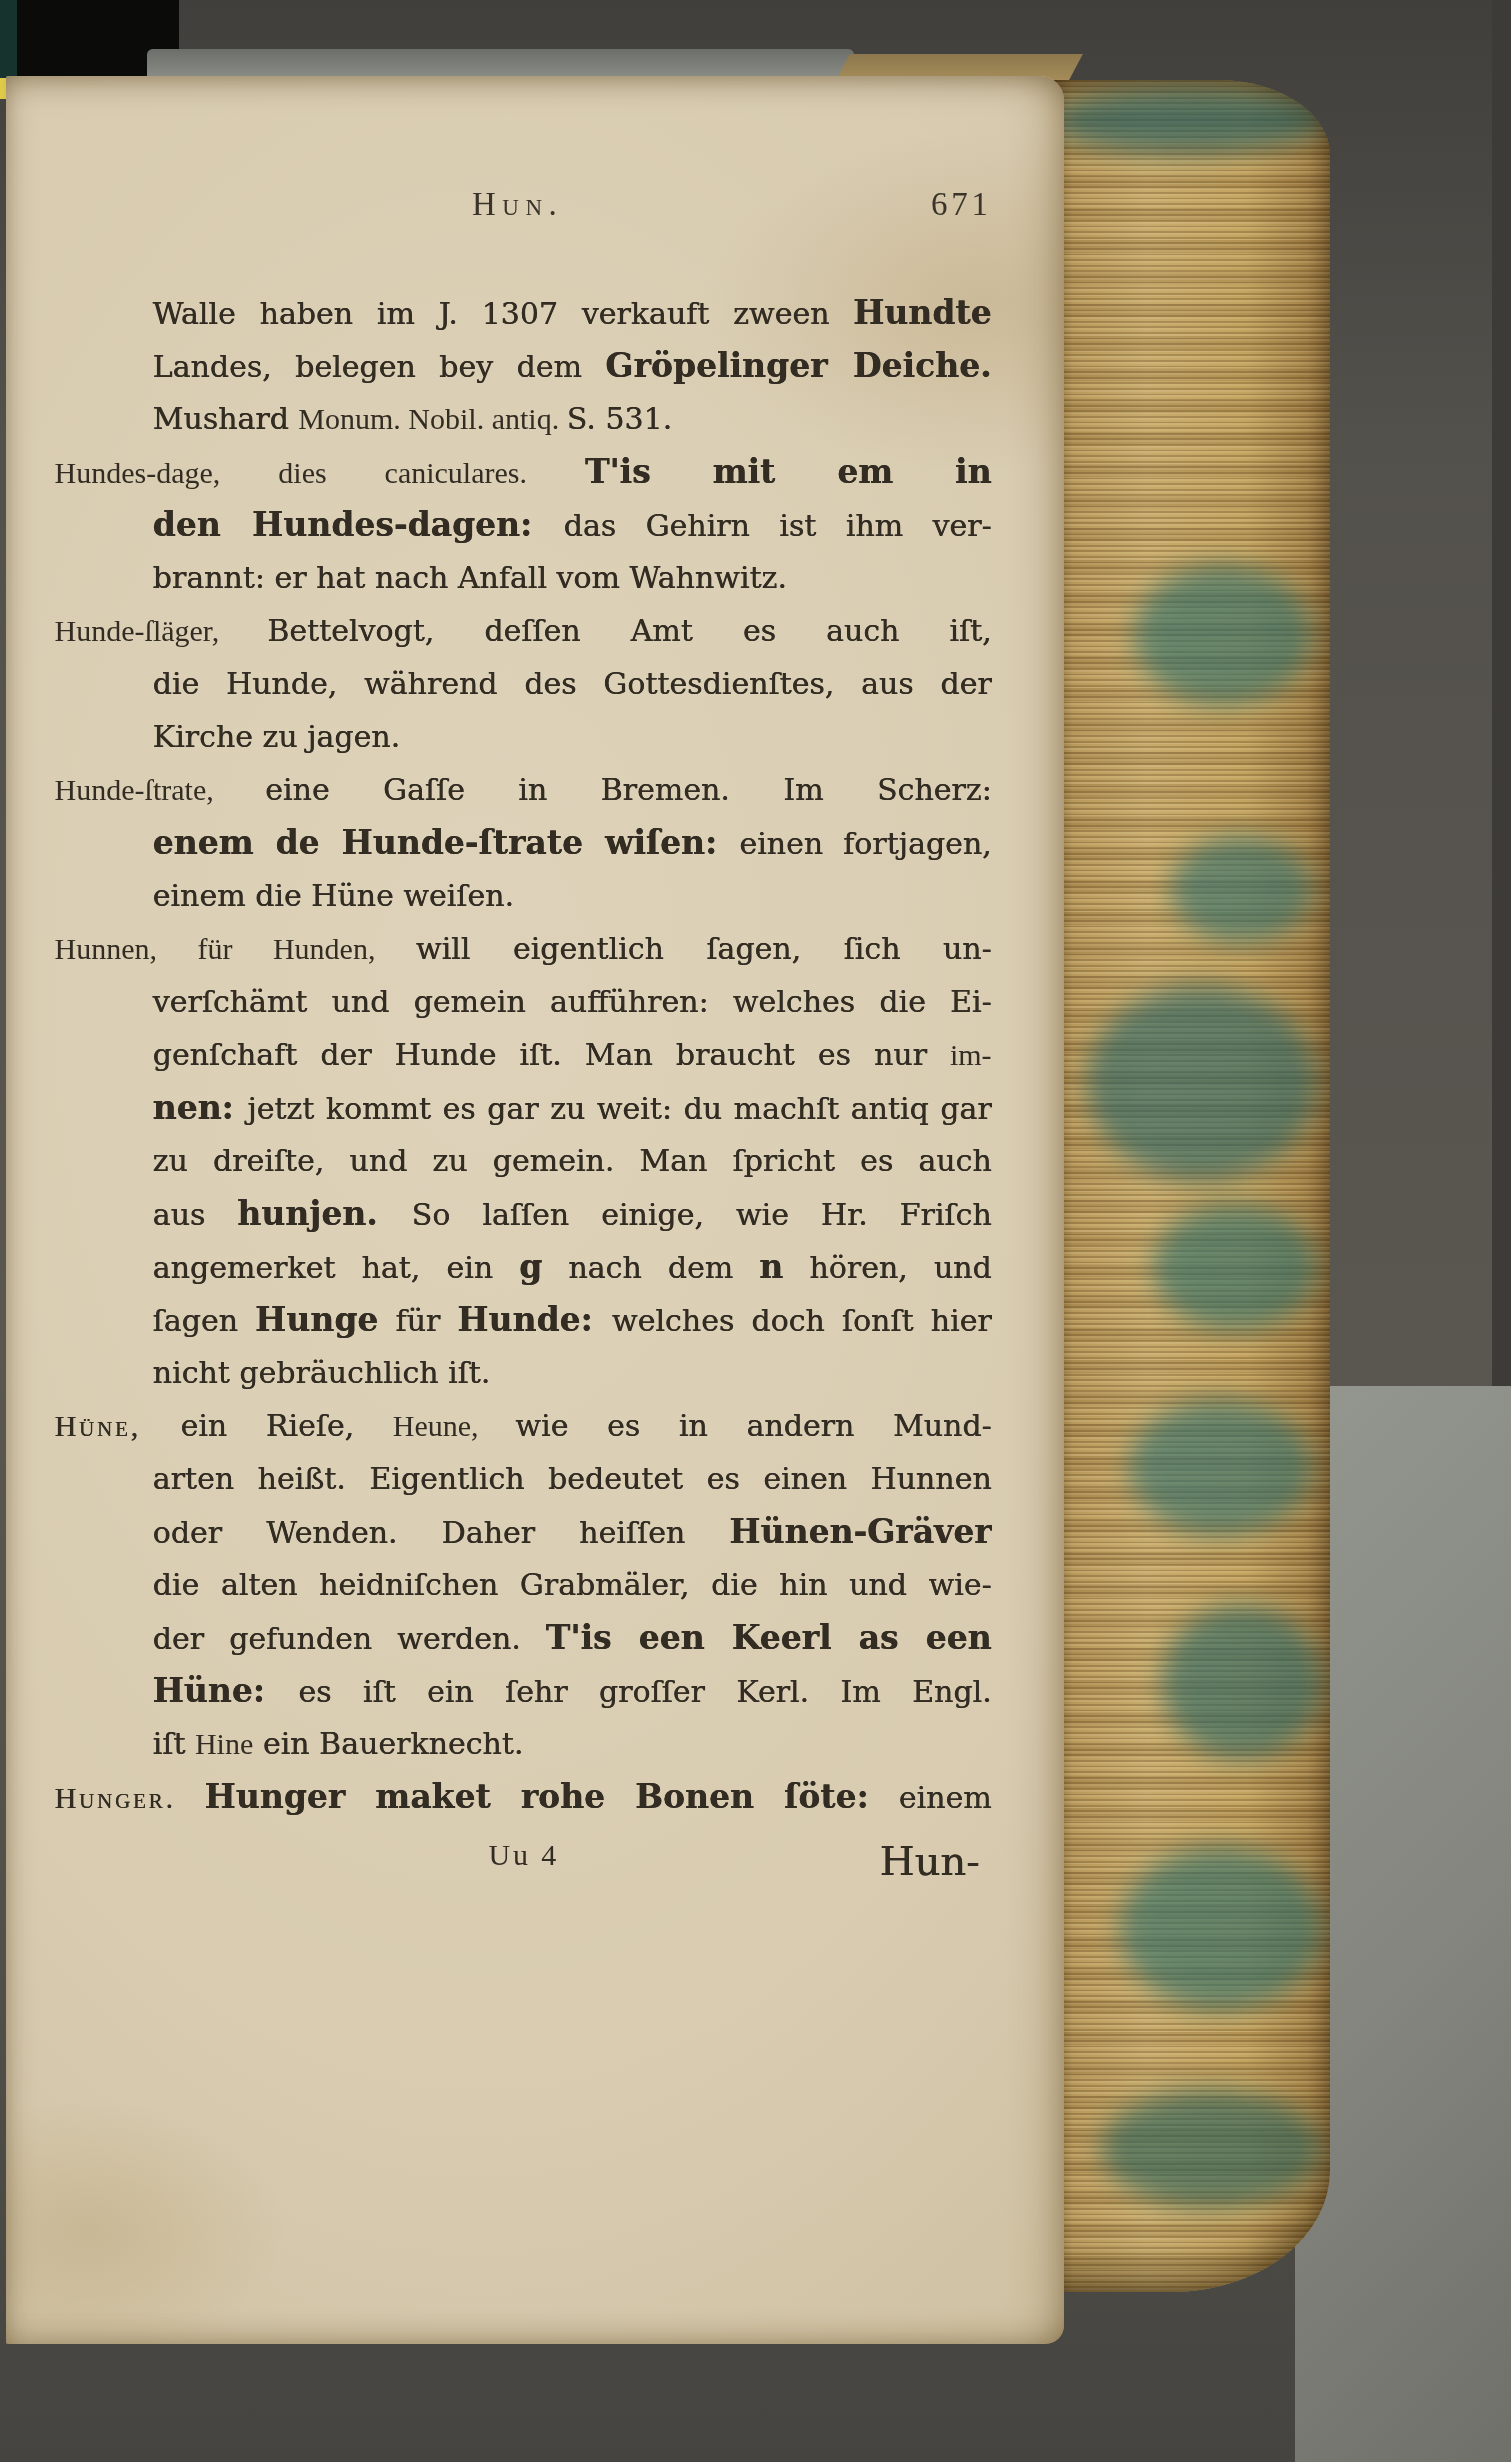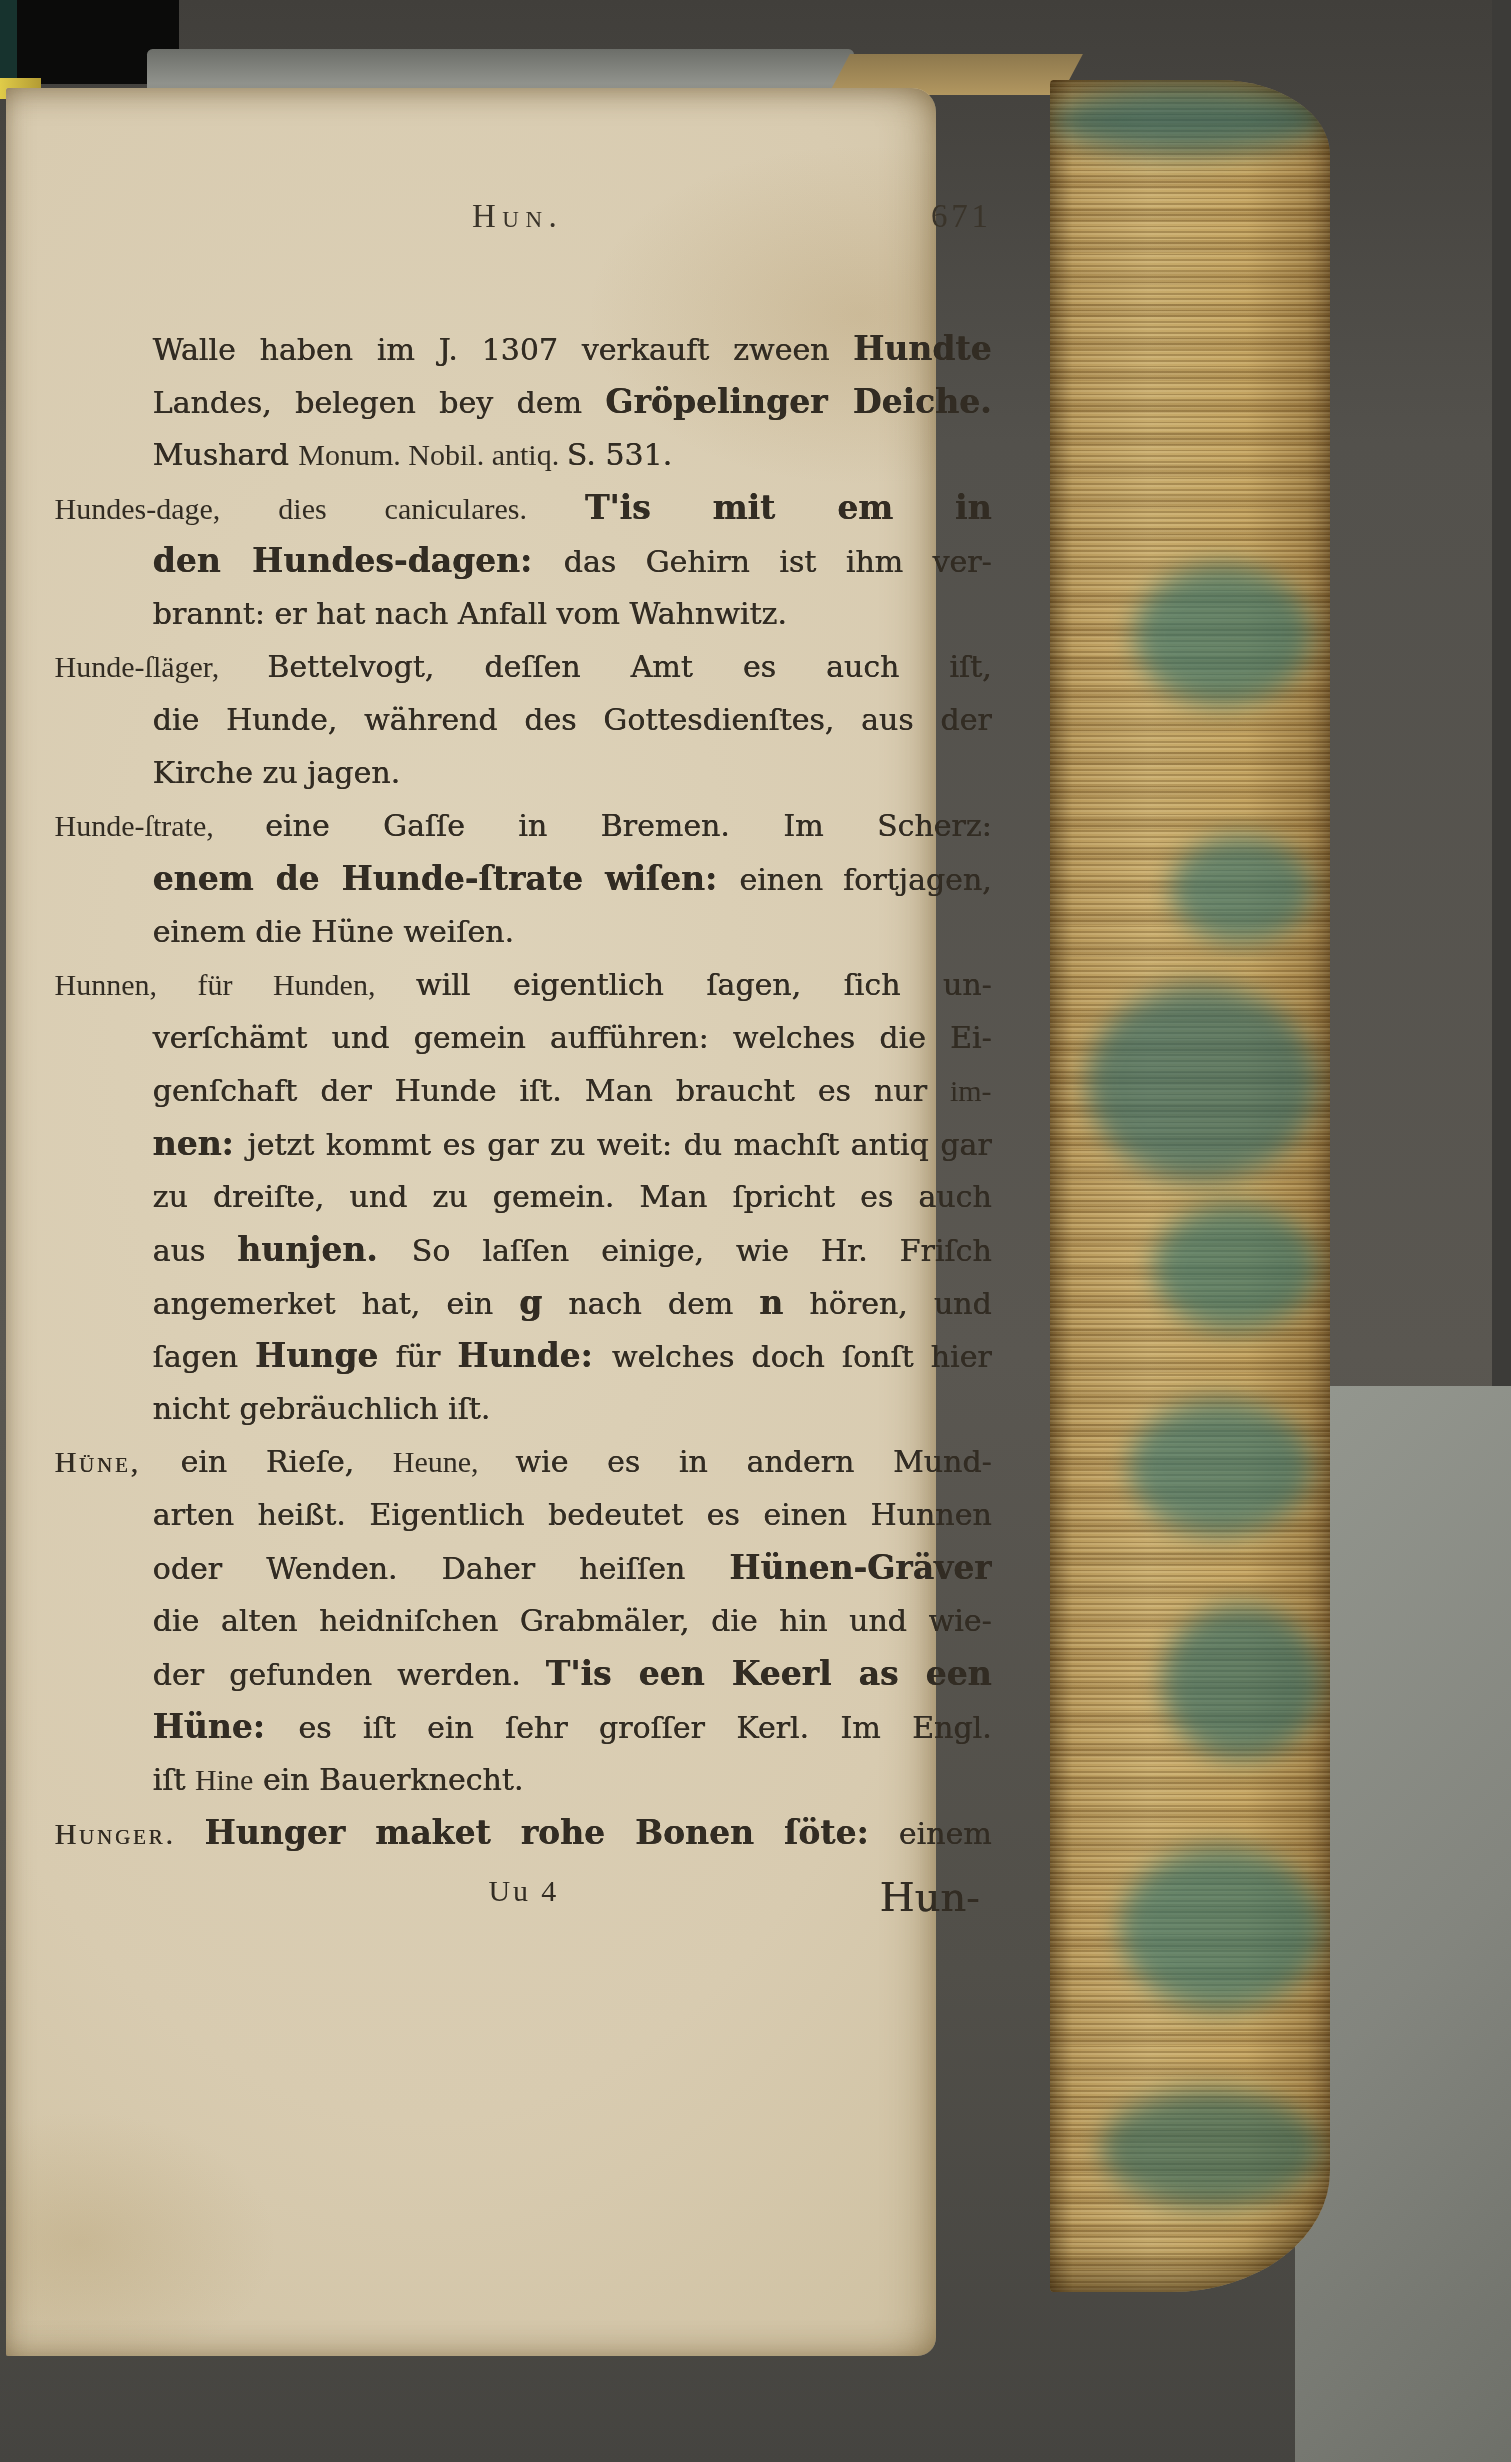--- a/index.html
+++ b/index.html
@@ -30,40 +30,40 @@
   .fore-edge{position:absolute;left:1050px;top:80px;width:280px;height:2212px;overflow:hidden;
     border-radius:3.7px 112px 159px 3.7px / 3.7px 75px 121px 3.7px;
     background:
       repeating-linear-gradient(180deg, rgba(62,36,6,.22) 0 1.9px, rgba(255,242,205,.12) 1.9px 3.7px, rgba(0,0,0,0) 3.7px 5.6px),
       repeating-linear-gradient(180deg, rgba(84,52,12,.14) 0 13px, rgba(0,0,0,0) 13px 32px),
       linear-gradient(90deg,#8a6f3e 0%,#b99a5c 8%,#c7ab6c 35%,#c3a360 70%,#a5854a 92%,#8b6d3c 100%);
     box-shadow: inset 0 20.5px 30px -14px rgba(40,25,5,.65), inset 0 -32px 41px -18.7px rgba(40,25,5,.6);}
   .stain{position:absolute;border-radius:50%;filter:blur(13px);opacity:.62;}
 
   
-  .page{position:absolute;left:5.6px;top:88px;width:930px;height:2268px;
+  .page{position:absolute;left:5.6px;top:76px;width:1058px;height:2268px;
     border-radius:1.9px 24px 18.7px 1.9px;
     background:
       radial-gradient(280px 187px at 8% 95%, rgba(150,120,60,.18), transparent 70%),
       radial-gradient(392px 243px at 92% 10%, rgba(150,115,55,.20), transparent 70%),
       radial-gradient(120% 90% at 45% 40%, #ded3ba 0%, #d8cbb0 55%, #cdbf9f 85%, #c3b392 100%);
     box-shadow:
       inset -26px 0 45px -18.7px rgba(110,85,40,.48),
       inset 0 17px 30px -15px rgba(100,80,45,.55),
       inset 0 -18.7px 30px -17px rgba(110,85,45,.40),
       inset 20.5px 0 30px -22.4px rgba(90,70,40,.38);
     color:#322c23;}
 
   .content{position:relative;padding-left:49px;width:937px;}
   .page-header{position:relative;margin-top:110px;height:56px;font-size:33px;color:#3a342a;}
   .running-title{position:absolute;left:50%;transform:translateX(-56%);
     font-variant:small-caps;letter-spacing:6.5px;font-family:"Liberation Serif",serif;}
   .page-number{position:absolute;right:0;letter-spacing:3.7px;font-family:"Liberation Serif",serif;}
 
-  .textblock{margin-top:68px;font-size:30px;line-height:53px;}
+  .textblock{margin-top:44px;font-size:30px;line-height:53px;}
   .line{height:53px;overflow:hidden;text-align:justify;text-align-last:justify;}
   .line.ind{padding-left:98px;}
   .line.end{text-align-last:left;}
   .s-frak{text-shadow:0.4px 0 currentColor;}
   .s-rom{font-family:"Liberation Serif",serif;}
   .s-bold{font-weight:700;font-size:33px;text-shadow:0.3px 0 currentColor;}
   .s-sc{font-variant:small-caps;letter-spacing:2.8px;text-shadow:0.3px 0 currentColor;
     font-family:"Liberation Serif",serif;}
 
   .sig-row{position:relative;margin-top:15px;height:53px;font-size:30px;}

